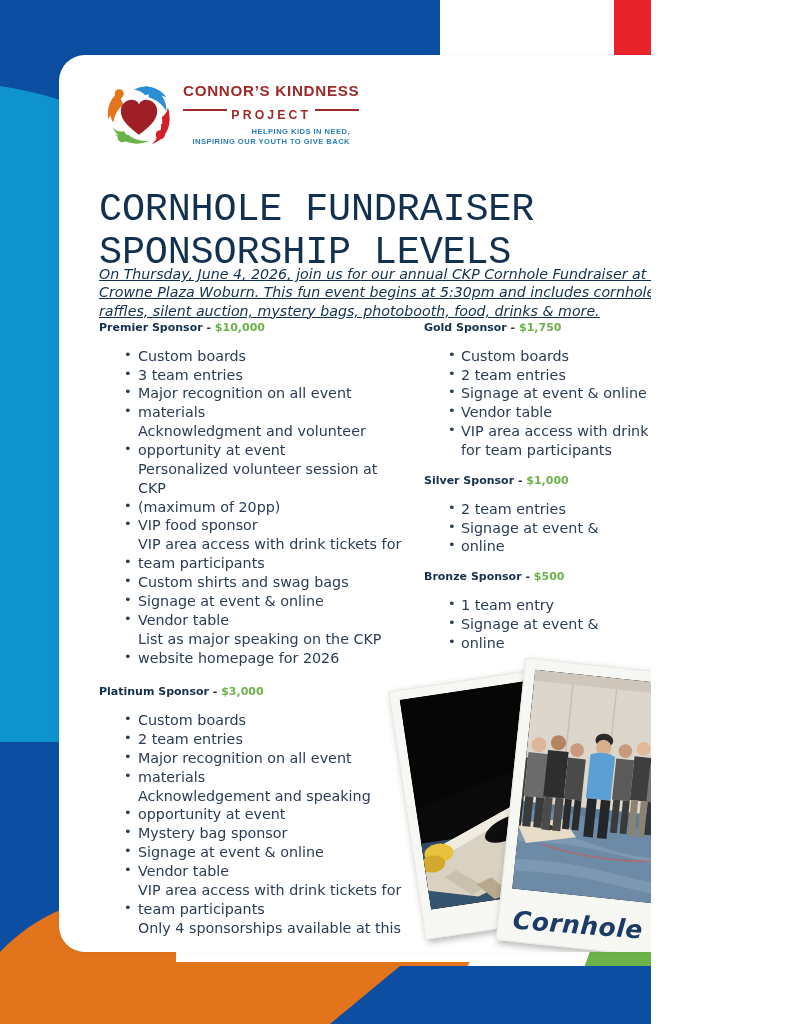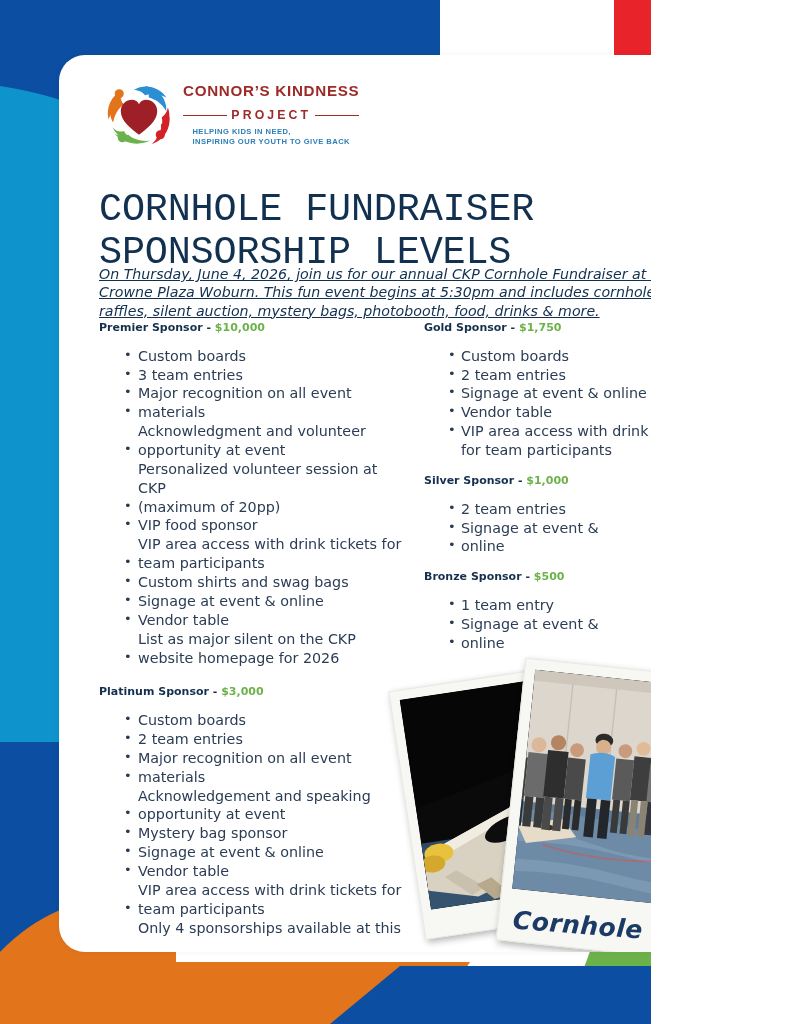--- a/index.html
+++ b/index.html
@@ -57,41 +57,40 @@
   .logo-line1 {
     font-size: 15.2px;
     font-weight: bold;
     letter-spacing: 0.7px;
     color: #9e2a28;
     font-family: "Liberation Sans", sans-serif;
     white-space: nowrap;
   }
   .logo-line2-wrap {
     display: flex;
-    align-items: center;
     width: 100%;
     margin-top: 11px;
   }
   .logo-rule { flex: 1 1 auto; height: 1.6px; background: #9e2a28; }
   .logo-line2 {
     font-size: 12.3px;
     font-weight: bold;
     letter-spacing: 3.1px;
     color: #9e2a28;
     font-family: "Liberation Sans", sans-serif;
     padding: 0 4px;
     white-space: nowrap;
   }
   .logo-tag {
     margin-top: 5px;
     font-size: 7.6px;
     font-weight: bold;
     letter-spacing: 0.45px;
     color: #2c7fb8;
-    text-align: left;
+    text-align: right;
     line-height: 1.32;
     font-family: "Liberation Sans", sans-serif;
     white-space: nowrap;
   }
 
   
   #headline {
     position: absolute;
     left: 40px;
     top: 108px;
@@ -312,21 +311,21 @@
             <li class="cont">Acknowledgment and volunteer</li>
             <li class="bulleted">opportunity at event</li>
             <li class="cont">Personalized volunteer session at CKP</li>
             <li class="bulleted">(maximum of 20pp)</li>
             <li class="bulleted">VIP food sponsor</li>
             <li class="cont">VIP area access with drink tickets for</li>
             <li class="bulleted">team participants</li>
             <li class="bulleted">Custom shirts and swag bags</li>
             <li class="bulleted">Signage at event &amp; online</li>
             <li class="bulleted">Vendor table</li>
-            <li class="cont">List as major silent on the CKP</li>
+            <li class="cont">List as major speaking on the CKP</li>
             <li class="bulleted">website homepage for 2026</li>
           </ul>
       </div>
 
       <div class="sponsor-block" id="block-platinum">
         <div class="sponsor-head">
           <span>Platinum Sponsor - </span><span class="amount">$3,000</span>
         </div>
         <ul class="perks" id="perks-platinum">
             <li class="bulleted">Custom boards</li>

